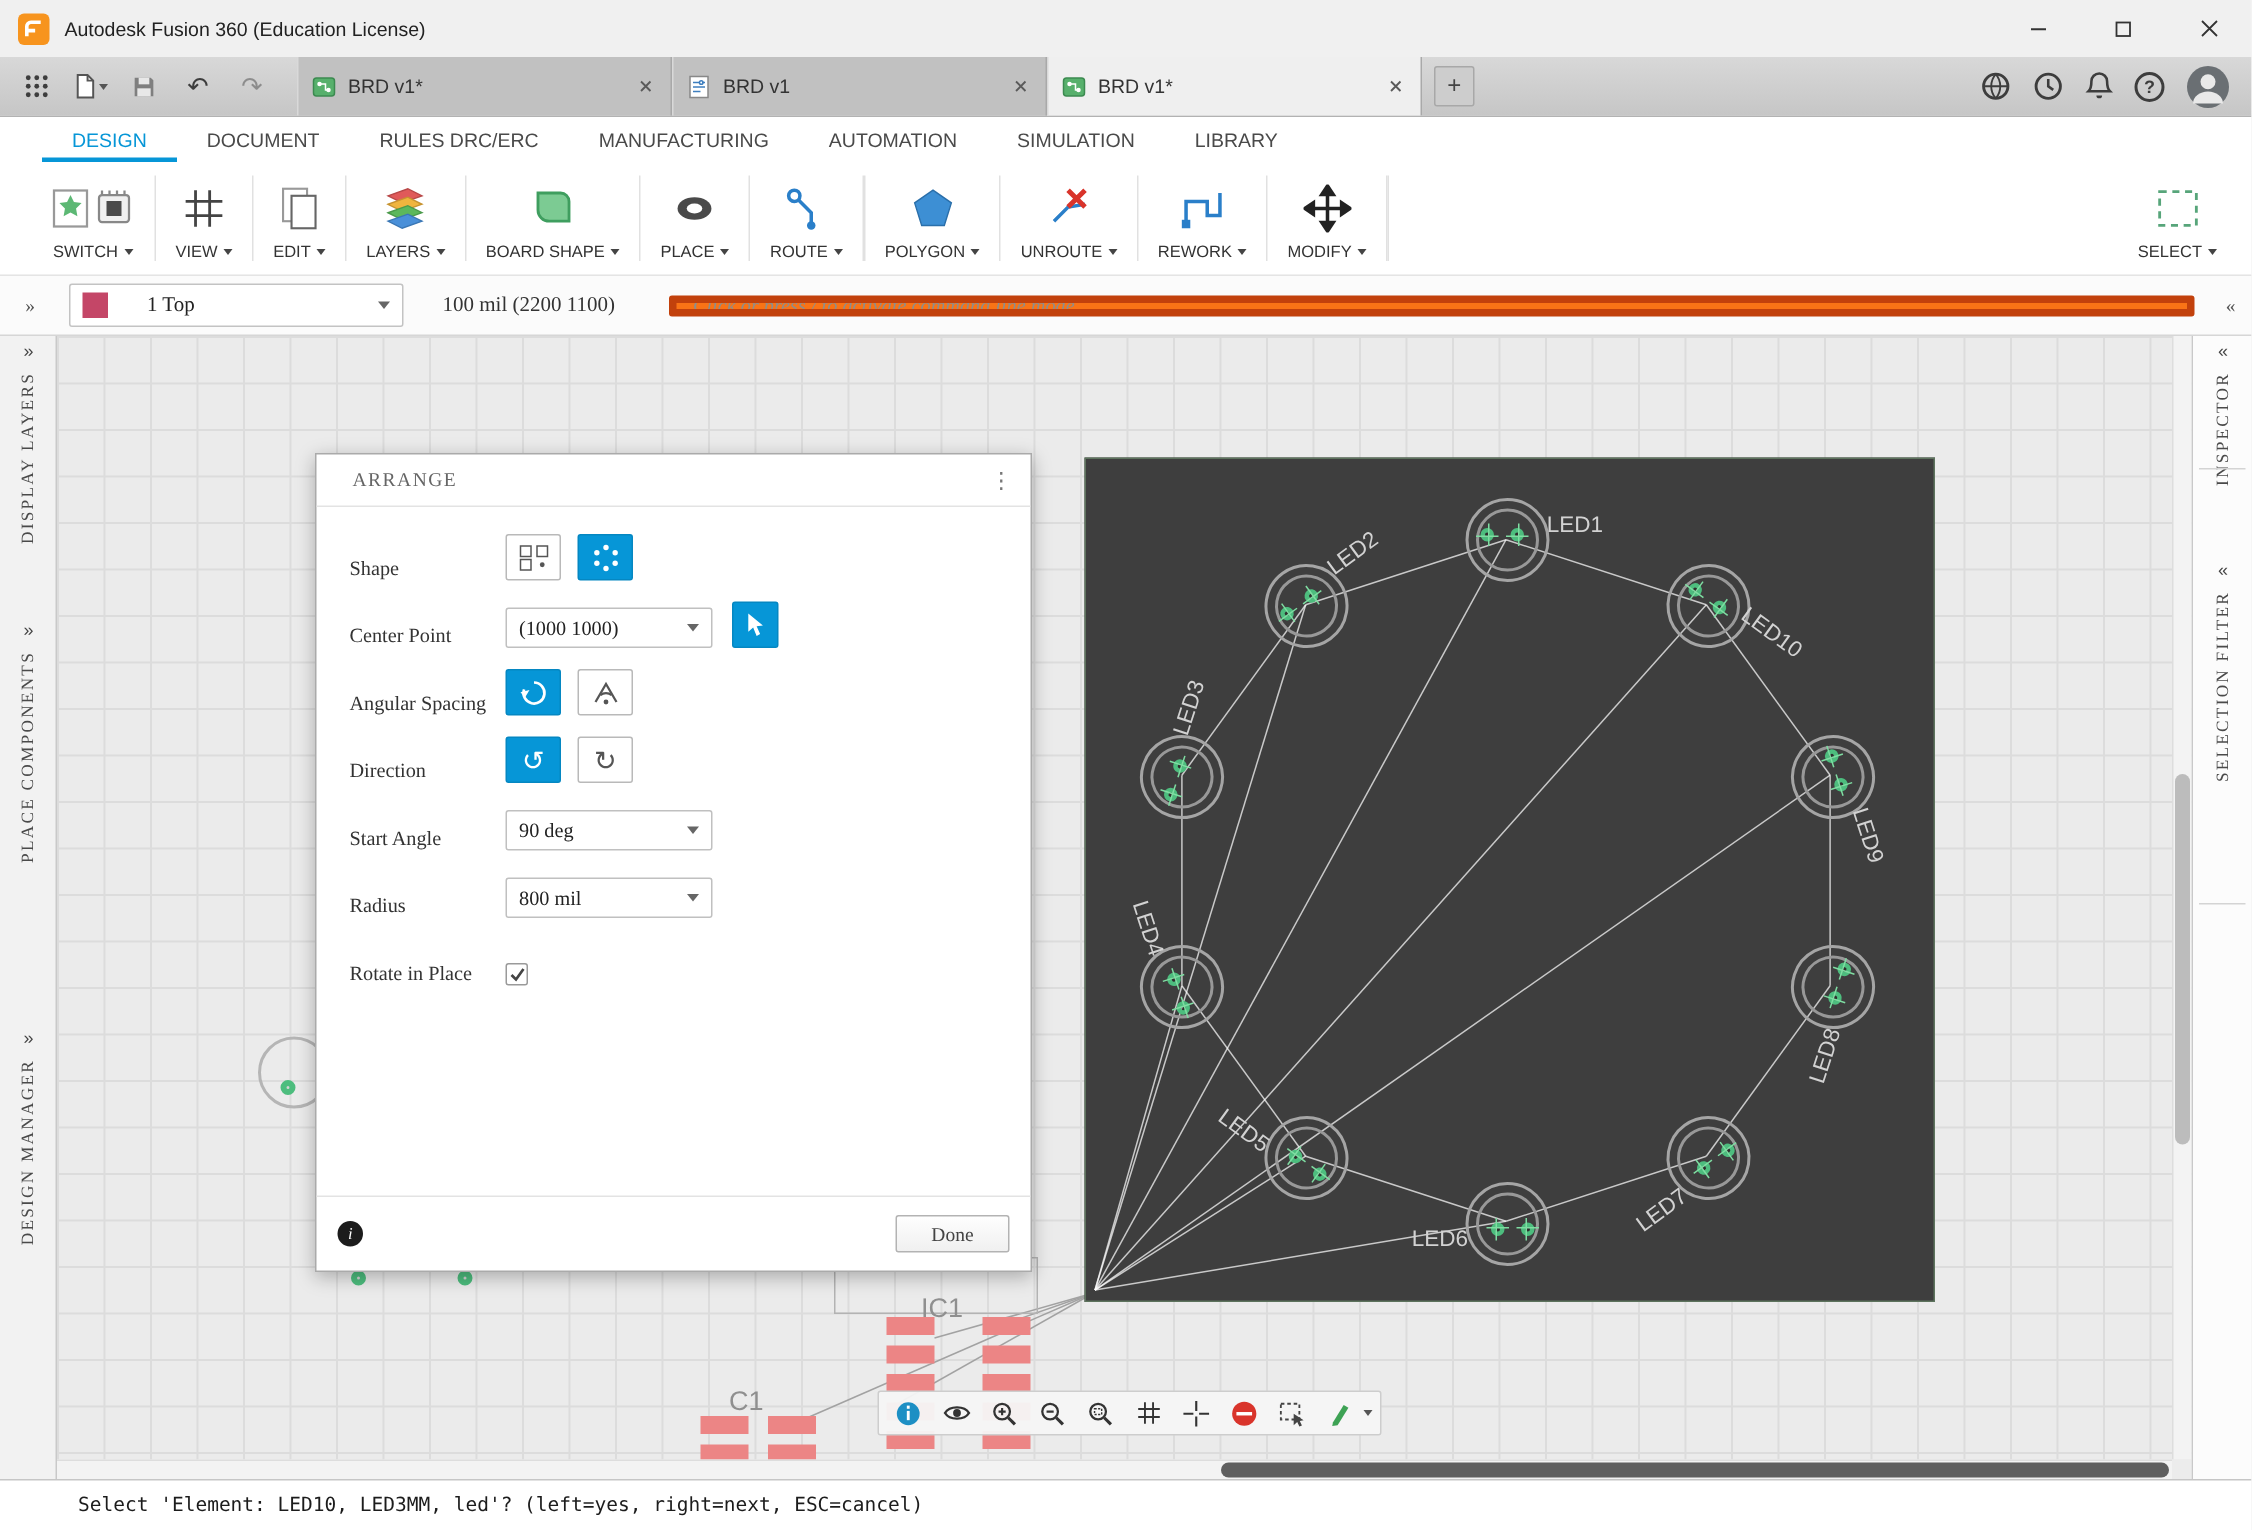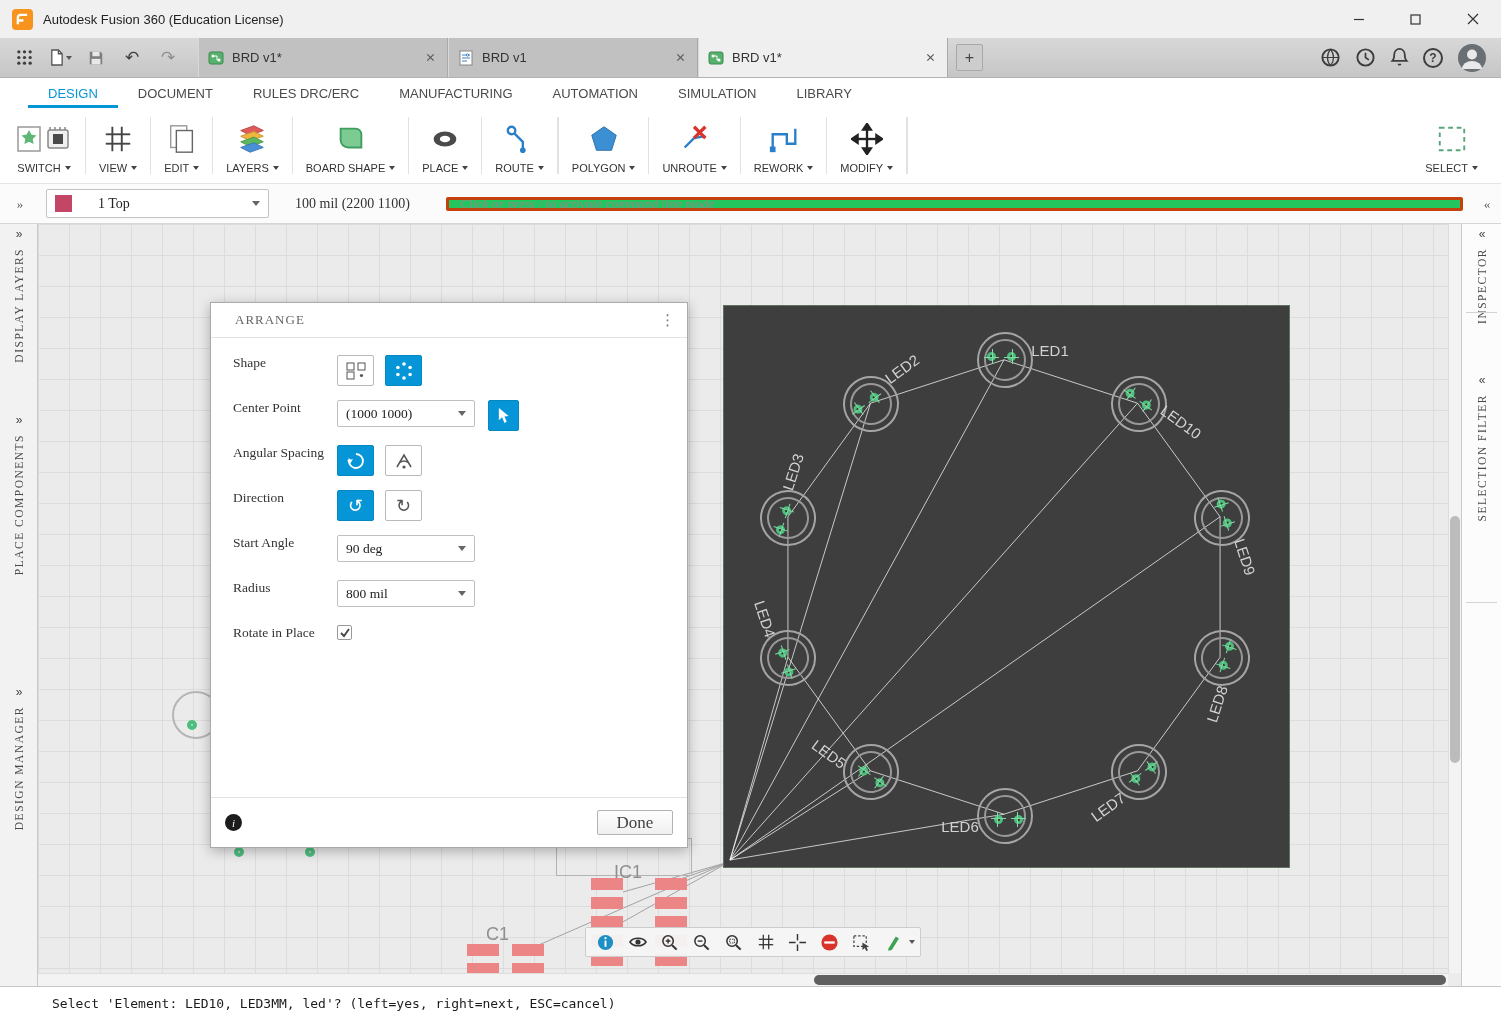--- a/index.html
+++ b/index.html
@@ -29,37 +29,37 @@
   .util-icons{margin-left:auto;display:flex;align-items:center;gap:14px;padding-right:14px;}
   .util-icon{display:flex;align-items:center;justify-content:center;}
   .help-circle{width:20px;height:20px;border:2px solid #3d3d3d;border-radius:50%;display:flex;align-items:center;justify-content:center;font-size:12px;font-weight:bold;color:#3d3d3d;}
 
   
   .menubar{height:30px;background:#fff;display:flex;align-items:stretch;padding-left:28px;}
   .menu-item{display:flex;align-items:center;padding:0 20px;font-size:13px;color:#4a4a4a;white-space:nowrap;}
   .menu-item.active{color:#0696d7;box-shadow:inset 0 -3px 0 #0696d7;}
 
   
-  .ribbon{height:75px;background:#fff;display:flex;align-items:stretch;padding-left:3px;}
+  .ribbon{height:75px;background:#fff;display:flex;align-items:stretch;padding-left:21px;}
   .rib-group{display:flex;flex-direction:column;align-items:center;justify-content:center;padding:5px 13px 3px 13px;}
   .rib-group.last{margin-left:auto;margin-right:10px;}
   .rib-icon{height:40px;display:flex;align-items:center;justify-content:center;}
   .rib-label{font-size:11px;color:#333;display:flex;align-items:center;gap:4px;margin-top:3px;white-space:nowrap;}
   .caret-down{width:0;height:0;border-left:3.5px solid transparent;border-right:3.5px solid transparent;border-top:4px solid #444;}
   .rib-sep{width:1px;background:#e1e1e1;margin:9px 0;}
 
   
   .controlbar{height:41px;background:#fbfbfb;border-top:1px solid #e4e4e4;border-bottom:1px solid #d6d6d6;display:flex;align-items:center;font-family:"Liberation Serif",serif;position:relative;}
   .rail-toggle{width:38px;text-align:center;color:#555;font-size:13px;letter-spacing:-2px;}
   .layer-select{width:223px;height:29px;border:1px solid #c3c3c3;border-radius:2px;background:#fff;display:flex;align-items:center;padding:0 8px;margin-left:8px;}
   .layer-swatch{width:17px;height:17px;background:#c44667;}
   .layer-text{margin-left:26px;font-size:14px;color:#222;flex:1;}
   .dd-caret{width:0;height:0;border-left:4px solid transparent;border-right:4px solid transparent;border-top:5px solid #666;}
   .coords{margin-left:26px;font-size:14px;color:#333;white-space:nowrap;}
-  .cmdline{flex:1;height:14px;margin-left:36px;margin-right:8px;border:3px solid #c2410c;border-radius:2px;background:#22c55e;font-family:"Liberation Serif",serif;font-style:italic;font-size:13.5px;color:#333;padding:0 11px;outline:none;}
+  .cmdline{flex:1;height:14px;margin-left:36px;margin-right:8px;border:5px solid #c2410c;border-radius:2px;background:#f97316;font-family:"Liberation Serif",serif;font-style:italic;font-size:13.5px;color:#333;padding:0 11px;outline:none;}
   .cmdline::placeholder{color:#8d8d8d;font-style:italic;}
 
   
   .main{display:flex;height:762px;}
   .left-rail{width:38px;background:#f2f2f2;border-right:1px solid #c9c9c9;position:relative;}
   .right-rail{width:40px;background:#fcfcfc;border-left:1px solid #c9c9c9;position:relative;}
   .rail-panel{position:absolute;left:0;width:100%;display:flex;flex-direction:column;align-items:center;gap:7px;padding-top:3px;}
   .rail-chevron{font-size:12px;color:#444;letter-spacing:-1px;}
   .v-label{writing-mode:vertical-rl;transform:rotate(180deg);font-family:"Liberation Serif",serif;font-size:11.5px;letter-spacing:1.5px;color:#4a4a4a;white-space:nowrap;}
   .rail-divider{position:absolute;left:4px;right:4px;height:1px;background:#d4d4d4;}
@@ -90,30 +90,30 @@
   .fp-outline{position:absolute;border:1px solid #b3b3b3;z-index:1;}
   .tht-pad{position:absolute;width:10px;height:10px;border:4px solid #4dbd7e;border-radius:50%;background:rgba(0,0,0,.1);z-index:1;}
   .fp-circle{position:absolute;width:48px;height:48px;border:2px solid #b5b5b5;border-radius:50%;z-index:1;}
 
   
   .dialog{position:absolute;left:172px;top:78px;width:478px;height:546px;background:#fff;border:1px solid #aaa;box-shadow:0 3px 12px rgba(0,0,0,.28);display:flex;flex-direction:column;font-family:"Liberation Serif",serif;z-index:5;}
   .dlg-header{height:35px;border-bottom:1px solid #e3e3e3;display:flex;align-items:center;padding:0 12px 0 24px;flex:none;}
   .dlg-title{font-size:13px;color:#666;letter-spacing:1px;}
   .dlg-kebab{margin-left:auto;color:#777;font-size:15px;}
   .dlg-body{flex:1;padding:17px 14px 0 22px;}
-  .dlg-row{display:flex;align-items:flex-start;margin-bottom:13px;min-height:32px;}
+  .dlg-row{display:flex;align-items:flex-end;margin-bottom:13px;min-height:32px;}
   .dlg-label{width:104px;font-size:13.5px;color:#333;flex:none;}
   .icon-btn{width:37px;height:31px;border:1px solid #b9b9b9;background:#fff;border-radius:2px;display:flex;align-items:center;justify-content:center;margin-right:11px;font-size:18px;color:#555;}
   .icon-btn.selected{background:#0696d7;border-color:#0587c2;color:#fff;}
   .dd{width:138px;height:27px;border:1px solid #c0c0c0;border-radius:2px;background:#fff;display:flex;align-items:center;padding:0 8px;font-size:13.5px;color:#222;margin-right:13px;}
   .dd .dd-caret{margin-left:auto;}
   .checkbox{width:15px;height:15px;border:1px solid #9a9a9a;border-radius:2px;background:#fff;display:flex;align-items:center;justify-content:center;}
   .dlg-footer{height:50px;border-top:1px solid #e3e3e3;display:flex;align-items:center;padding:0 14px;flex:none;}
   .info-btn{width:17px;height:17px;border-radius:50%;background:#1c1c1c;color:#fff;font-size:11px;font-style:italic;display:flex;align-items:center;justify-content:center;font-family:"Liberation Serif",serif;}
-  .done-btn{margin-left:auto;width:76px;height:25px;background:linear-gradient(#fefefe,#f0f0f0);border:1px solid #b3b3b3;border-radius:2px;font-family:"Liberation Serif",serif;font-size:17px;color:#444;}
+  .done-btn{margin-left:auto;width:76px;height:25px;background:linear-gradient(#fefefe,#f0f0f0);border:1px solid #b3b3b3;border-radius:2px;font-family:"Liberation Serif",serif;font-size:13px;color:#444;}
 
   
   .view-toolbar{position:absolute;left:547px;top:703px;height:30px;background:rgba(246,246,246,.95);border:1px solid #cdcdcd;border-radius:2px;display:flex;align-items:center;padding:0 5px;gap:3px;z-index:6;}
   .vt-btn{width:29px;height:26px;display:flex;align-items:center;justify-content:center;border-radius:2px;}
   .vt-caret{width:0;height:0;border-left:3.5px solid transparent;border-right:3.5px solid transparent;border-top:4px solid #555;margin-left:-2px;}
 
   
   .vscroll{position:absolute;top:0;right:0;width:13px;bottom:13px;background:#f3f3f3;border-left:1px solid #ddd;z-index:7;}
   .vthumb{position:absolute;left:1px;right:1px;top:39%;height:33%;background:#bcbcbc;border-radius:6px;}
   .hscroll{position:absolute;left:0;right:13px;bottom:0;height:13px;background:#f3f3f3;border-top:1px solid #ddd;z-index:7;}

